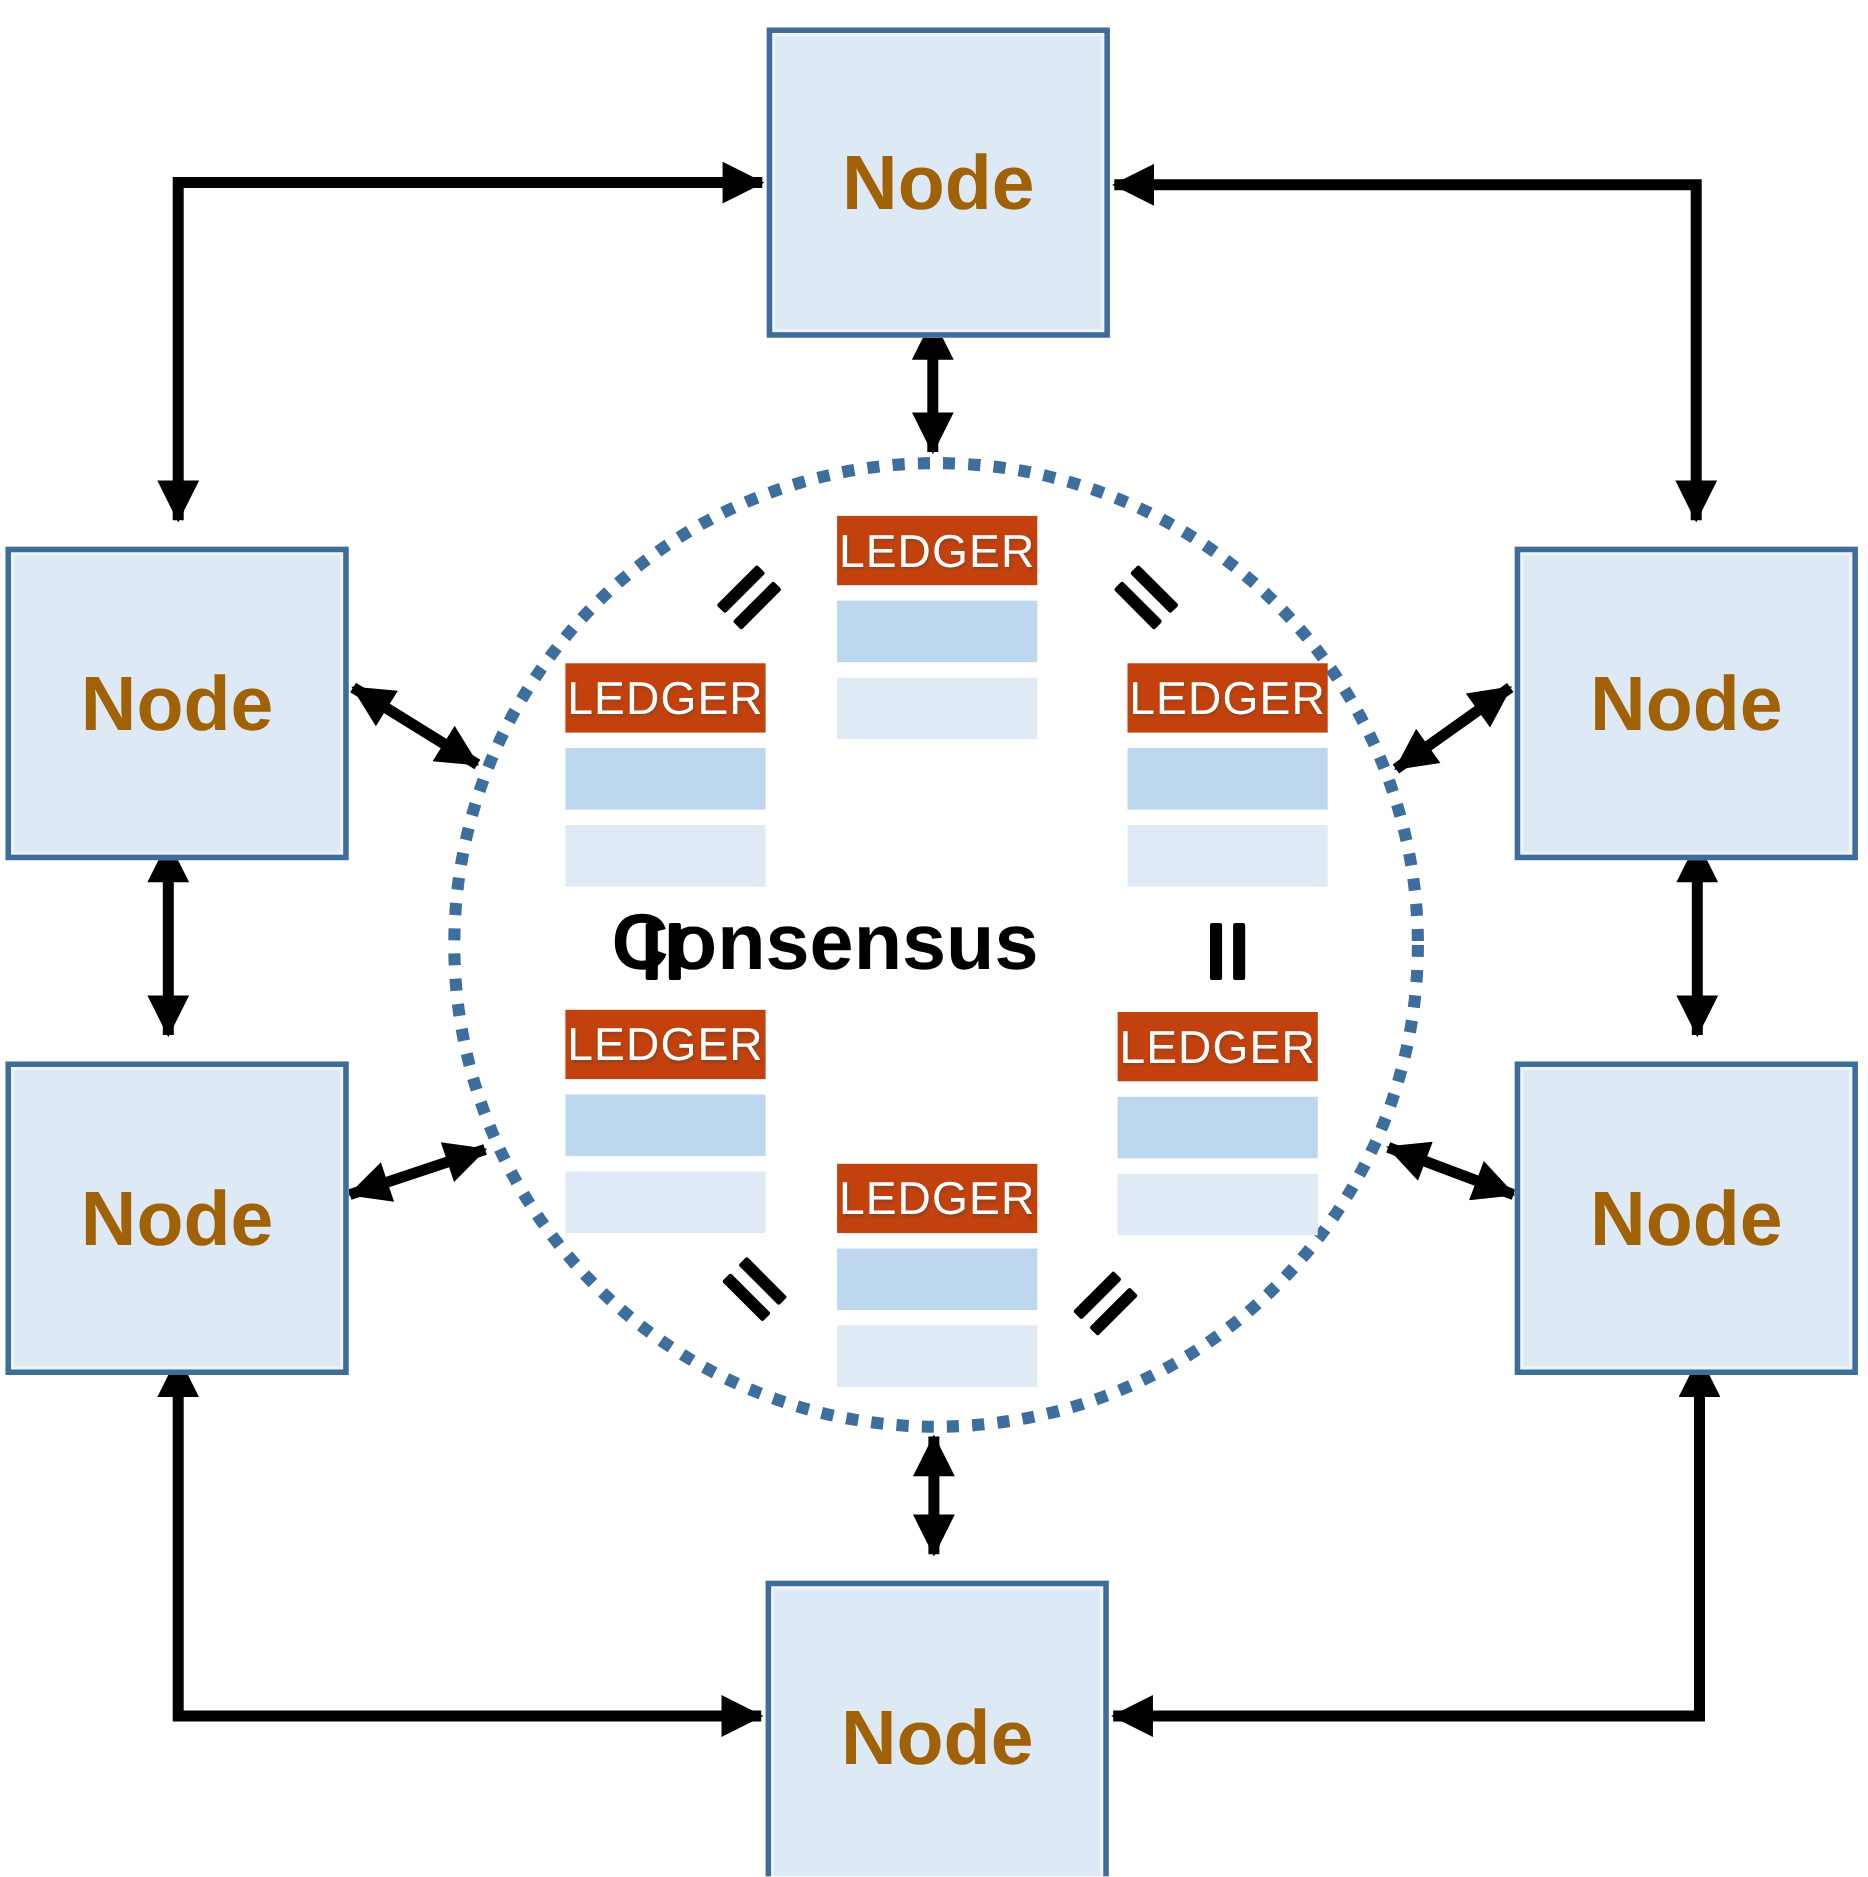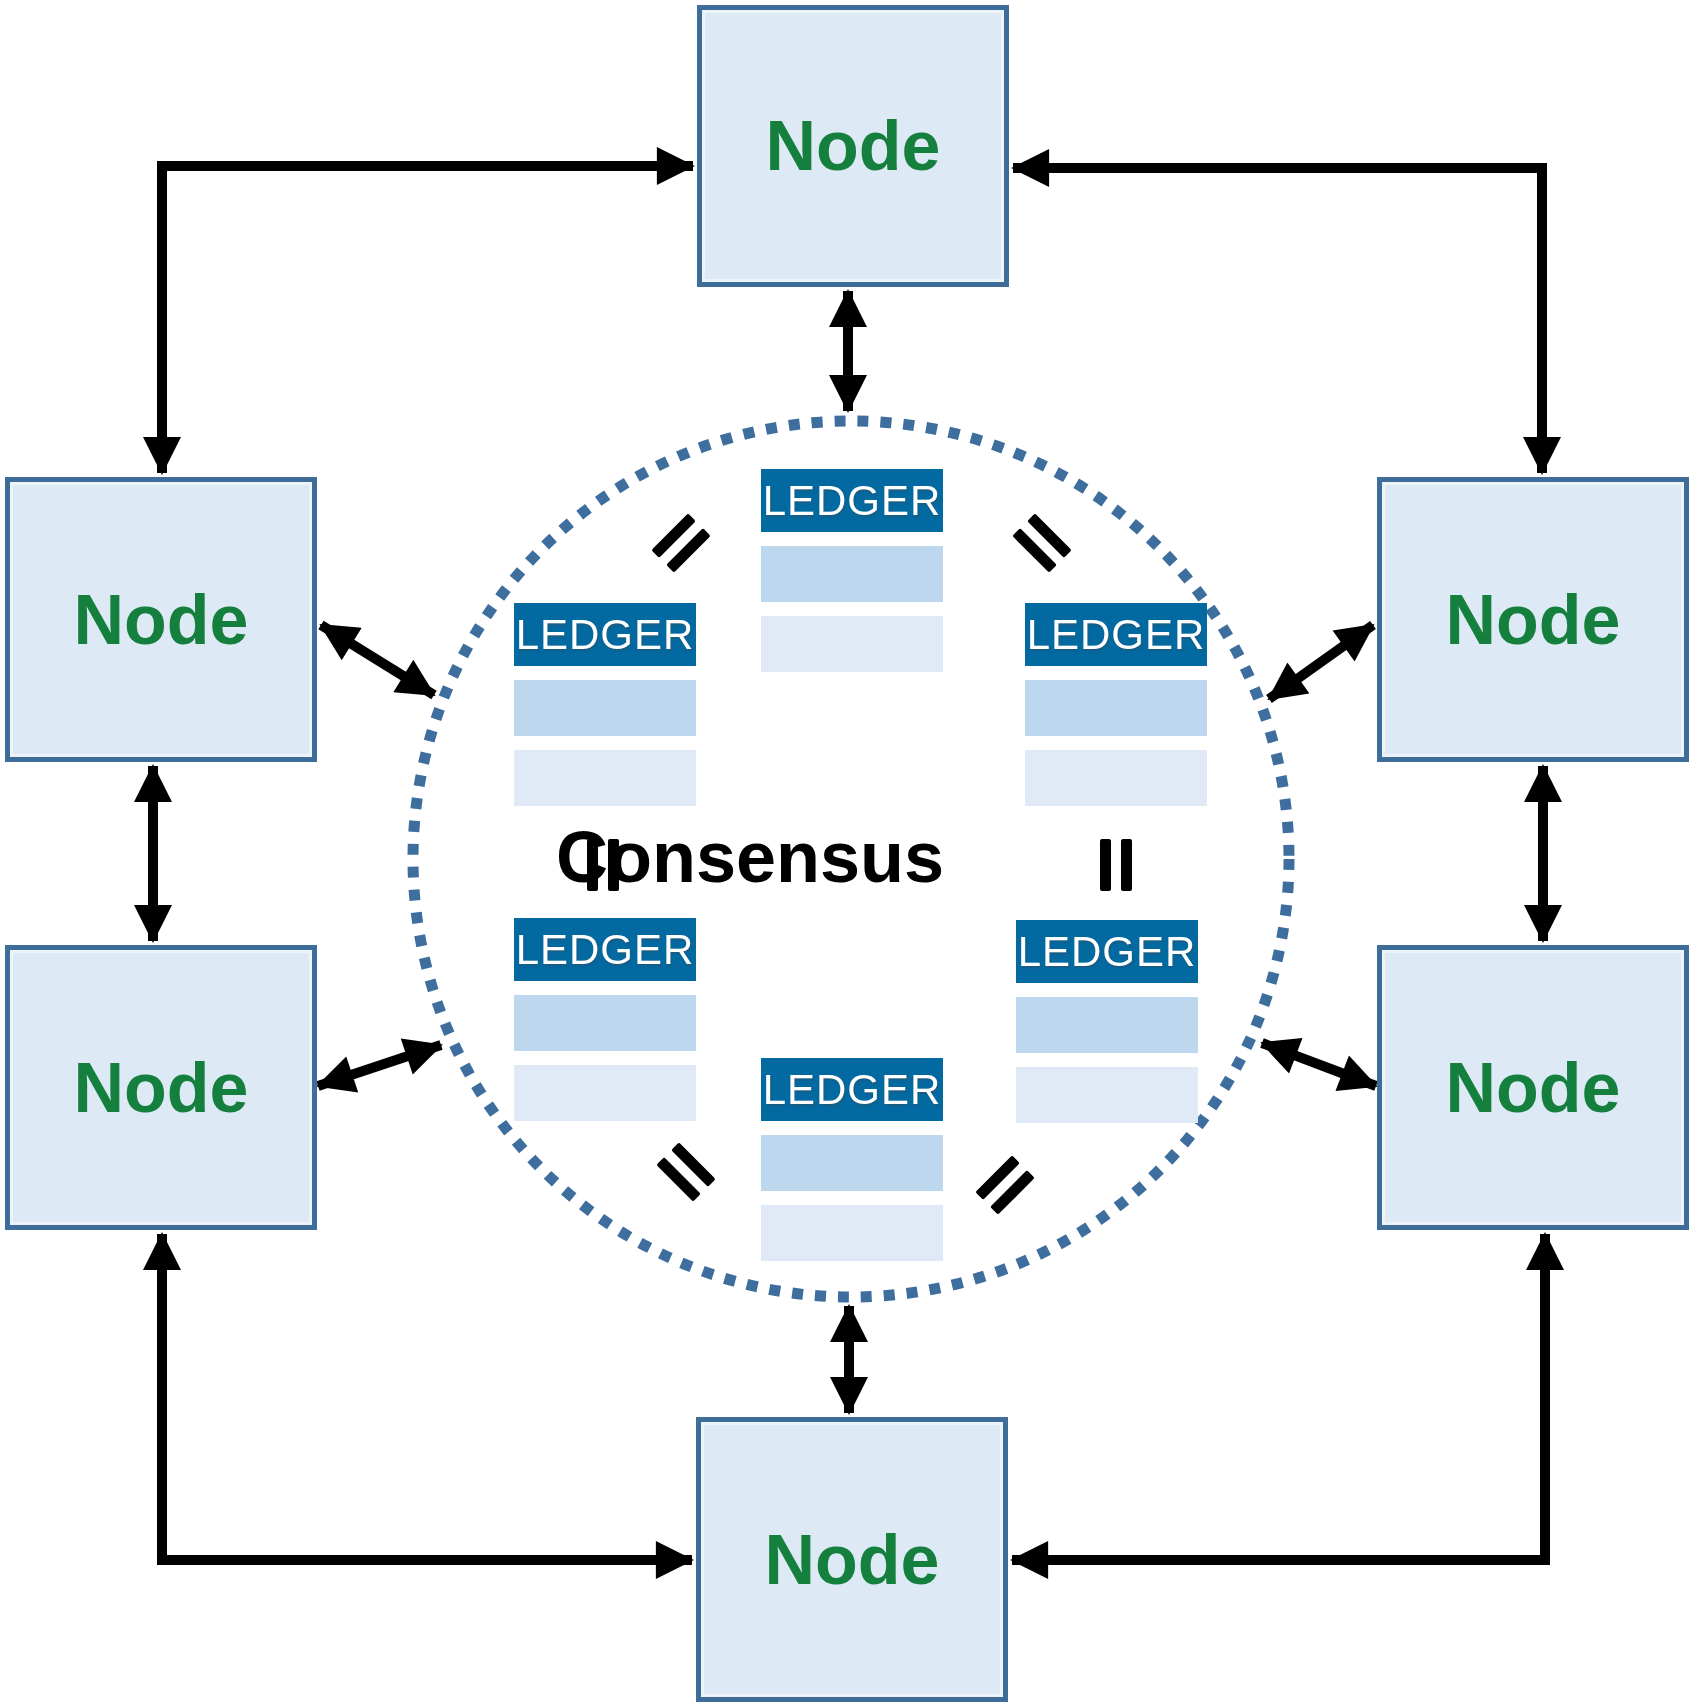--- a/index.html
+++ b/index.html
@@ -6,32 +6,32 @@
   #canvas{
     position:relative;width:1698px;height:1706px;background:#ffffff;overflow:hidden;
     font-family:"Liberation Sans", sans-serif;
   }
   #arrow-layer{position:absolute;left:0;top:0;width:1698px;height:1706px;}
   .node{
     position:absolute;box-sizing:border-box;
     background:#dde9f5;border:5px solid #3e6d99;
     box-shadow:inset 0 0 0 3px rgba(255,255,255,0.45);
     display:flex;align-items:center;justify-content:center;
-    font-size:70px;font-weight:700;color:#15803d;letter-spacing:0px;
+    font-size:70px;font-weight:700;color:#a16207;letter-spacing:0px;margin-top:20px;
   }
   .node-top{left:697px;top:5px;width:312px;height:282px;}
   .node-upper-left{left:5px;top:477px;width:312px;height:285px;}
   .node-upper-right{left:1377px;top:477px;width:312px;height:285px;}
   .node-lower-left{left:5px;top:945px;width:312px;height:285px;}
   .node-lower-right{left:1377px;top:945px;width:312px;height:285px;}
   .node-bottom{left:696px;top:1417px;width:312px;height:285px;}
 
   .ledger{position:absolute;width:182px;}
   .ledger .hdr{
-    height:63px;background:#0369a1;color:#fff;
+    height:63px;background:#c2410c;color:#fff;
     display:flex;align-items:center;justify-content:center;
     font-size:42px;font-weight:400;letter-spacing:1px;
     text-shadow:1px 2px 2px rgba(70,70,70,0.35);
     margin-bottom:14px;
   }
   .ledger .row1{height:56px;background:#bdd7ee;margin-bottom:14px;}
   .ledger .row2{height:56px;background:#dfeaf6;}
   .ledger-top{left:761px;top:469px;}
   .ledger-upper-left{left:514px;top:603px;}
   .ledger-upper-right{left:1025px;top:603px;}

